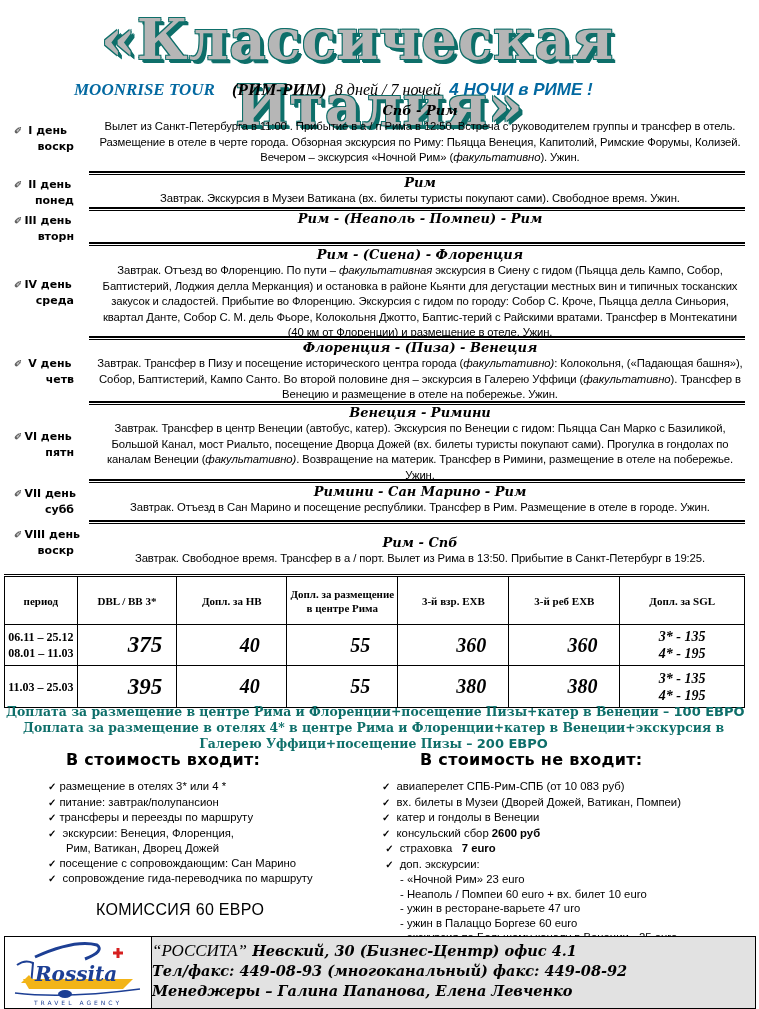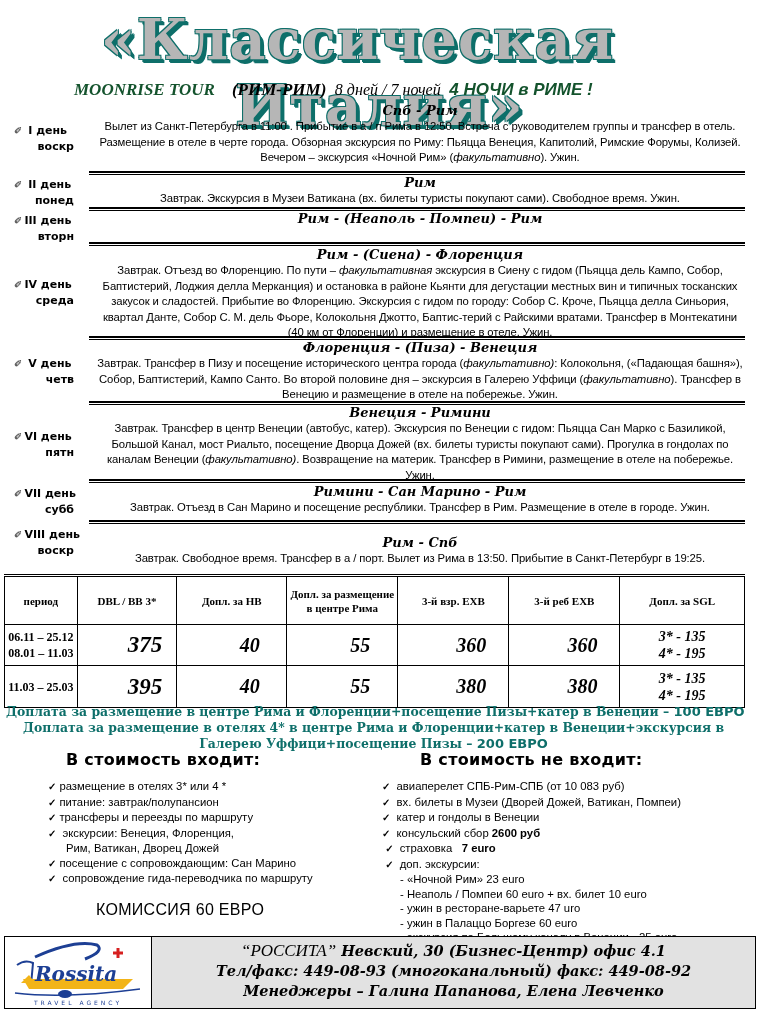--- a/index.html
+++ b/index.html
@@ -2,21 +2,21 @@
 <html><head>
 <meta charset="utf-8">
 <style>
   * { box-sizing: border-box; margin: 0; padding: 0; }
   body { width: 759px; height: 1009px; background: #ffffff; font-family: "Liberation Sans", sans-serif; color: #000; position: relative; overflow: hidden; }
 
   .title { position: absolute; top: 6px; left: 0; width: 759px; text-align: center; font-family: "DejaVu Serif", serif; font-weight: bold; font-size: 56px; color: #b6b6b6; letter-spacing: 1px; text-shadow: -1px -1px 0 #0e6f6a, 1px -1px 0 #0e6f6a, -1px 1px 0 #0e6f6a, 1px 1px 0 #0e6f6a, 3px 3px 0 #0e6f6a, 4px 4px 0 #0e6f6a; line-height: 66px; }
   .title .gap { display: inline-block; width: 44px; }
 
   .subtitle { position: absolute; top: 80px; left: 74px; width: 620px; white-space: nowrap; font-family: "Liberation Serif", serif; font-weight: bold; font-style: italic; font-size: 17px; line-height: 20px; }
-  .subtitle .teal { color: #14532d; }
+  .subtitle .teal { color: #0369a1; }
   .subtitle .blk { color: #000; }
   .subtitle .nights { font-weight: normal; font-size: 16px; }
   .subtitle .rome { font-family: "Liberation Sans", sans-serif; font-style: italic; }
 
   .days { position: absolute; top: 103px; left: 0; width: 759px; }
   .day { position: absolute; left: 0; width: 759px; }
   .day-label { position: absolute; left: 14px; width: 62px; font-family: "DejaVu Sans", sans-serif; font-weight: bold; font-size: 11px; line-height: 16px; }
   .day-label .l1 { display: block; white-space: nowrap; }
   .day-label .l2 { display: block; text-align: right; padding-right: 2px; }
   .pen { font-size: 10px; margin-right: 2px; }
@@ -47,21 +47,21 @@
   .col ul { list-style: none; margin-top: 12px; }
   .col li { white-space: nowrap; }
   .chk { font-size: 10px; font-weight: bold; margin-right: 3px; display: inline-block; }
   .col .sub { padding-left: 18px; }
   .col .dash { padding-left: 18px; }
   .commission { margin-top: 16px; padding-left: 95px; font-size: 16px; letter-spacing: 0.3px; }
   b.strong { font-weight: bold; }
 
   .footer { position: absolute; top: 936px; left: 4px; width: 752px; height: 73px; border: 1px solid #000; display: flex; }
   .logo { width: 147px; border-right: 1px solid #000; position: relative; background: #fff; }
-  .contact { flex: 1; background: #e2e2e2; text-align: center; font-family: "DejaVu Serif", serif; font-weight: bold; font-style: italic; font-size: 14.5px; line-height: 20px; padding-top: 4px; }
+  .contact { flex: 1; background: #e2e2e2; font-family: "DejaVu Serif", serif; font-weight: bold; font-style: italic; font-size: 14.5px; line-height: 20px; padding-top: 4px; }
   .contact .company { font-family: "Liberation Serif", serif; font-size: 17px; font-weight: normal; }
 </style>
 </head>
 <body>
 
 <div class="title">
   <span>«Классическая</span><span class="gap"></span><span>Италия»</span>
 </div>
 
 <div class="subtitle">

